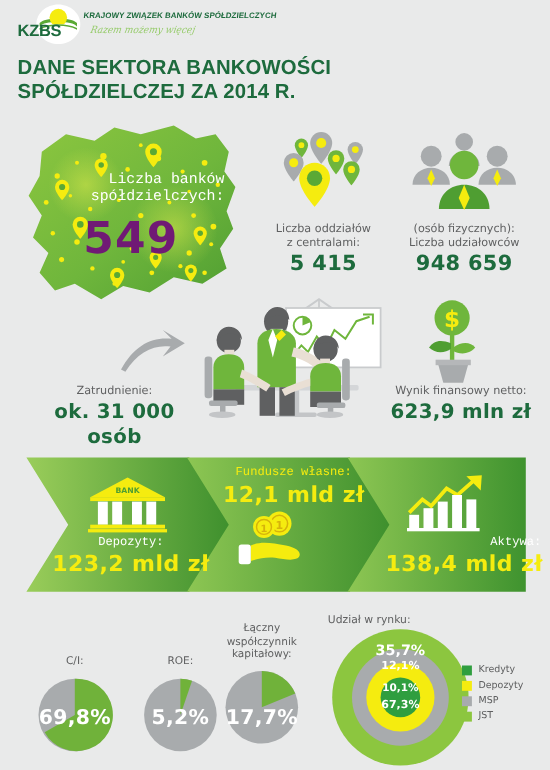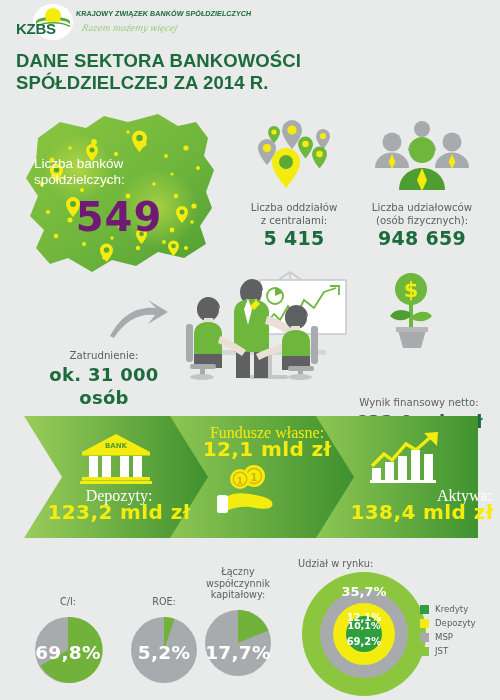--- a/index.html
+++ b/index.html
@@ -40,22 +40,22 @@
     text-align: left; color: #1d6b3d;
     font-size: 18.5px; font-weight: bold; line-height: 22px;
     letter-spacing: .1px;
   }
 
   
   .map-block { position: absolute; left: 8px; top: 108px; width: 222px; height: 172px; }
   .map-svg { position: absolute; left: 0; top: 0; }
   .map-label {
     position: absolute; left: 26px; top: 48px; width: 170px;
-    text-align: left; color: #ffffff; font-size: 13.5px; line-height: 16px;
-    font-family: Liberation Sans, sans-serif;
+    text-align: right; color: #ffffff; font-size: 13.5px; line-height: 16px;
+    font-family: Liberation Mono, monospace;
   }
   .map-number {
     position: absolute; left: 26px; top: 88px; width: 170px;
     text-align: center; color: #701a75;
     font-size: 40px; line-height: 42px; font-weight: bold;
     font-family: "DejaVu Sans", sans-serif; letter-spacing: 1px;
   }
 
   
   .stat { position: absolute; text-align: center; }
@@ -70,28 +70,28 @@
   }
   #stat-oddzialy { left: 238px; top: 118px; width: 112px; }
   #stat-udzialowcy { left: 352px; top: 118px; width: 140px; }
 
   
   .mid-arrow { position: absolute; left: 108px; top: 296px; }
   .mid-people { position: absolute; left: 172px; top: 268px; }
   .mid-plant  { position: absolute; left: 386px; top: 272px; }
 
   #stat-zatrudnienie { left: 28px; top: 350px; width: 152px; }
-  #stat-wynik { left: 340px; top: 350px; width: 158px; margin-top: 47px; }
+  #stat-wynik { left: 340px; top: 350px; width: 158px; }
   #stat-zatrudnienie .val, #stat-wynik .val { font-size: 18px; }
 
   
   .band { position: absolute; left: 0; top: 406px; width: 500px; height: 142px; }
   .chev-label {
     position: absolute; text-align: center; color: #ffffff;
-    font-size: 16px; font-family: Liberation Serif, serif;
+    font-size: 11px; font-family: Liberation Mono, monospace;
   }
   .chev-label.yellow { color: #f5ec0f; }
   .chev-value {
     position: absolute; text-align: center; color: #f5ec0f;
     font-size: 20px; font-weight: bold; letter-spacing: .4px;
     font-family: "DejaVu Sans", sans-serif;
   }
   #lbl-depozyty  { left: 44px;  top: 487px; width: 150px; }
   #val-depozyty  { left: 34px;  top: 500px; width: 170px; }
   #lbl-fundusze  { left: 192px; top: 424px; width: 150px; }
@@ -284,22 +284,22 @@
           <path d="M58 21 l3 7 -3 6 -3 -6 z"></path>
           <path d="M28 36 l3.4 8 -3.4 7 -3.4 -7 z"></path>
           <path d="M88 36 l3.4 8 -3.4 7 -3.4 -7 z"></path>
         </g>
         <circle cx="58" cy="32" r="13" fill="#6fb63c"></circle>
         <path d="M35 72 c0-13.5 10.5-22 23-22 s23 8.5 23 22 z" fill="#4f9e32"></path>
         <path d="M58 50 l5 12 -5 11 -5 -11 z" fill="#f5ec0f"></path>
       </svg>
     </div>
     <div class="cap">
+      <div>(osób fizycznych):</div>
       <div>Liczba udziałowców</div>
-      <div>(osób fizycznych):</div>
     </div>
     <div class="val">948 659</div>
   </div>
 
   <div class="mid-arrow">
     <svg width="62" height="44" viewBox="0 0 62 44">
       <path d="M2 40 C14 18 30 10 48 12 L40 4 L60 16 L40 28 L47 19 C32 17 17 24 6 42 Z" fill="#a8abad"></path>
     </svg>
   </div>
 
@@ -477,23 +477,23 @@
 
   <div class="share-block">
     <div class="share-title">Udział w rynku:</div>
     <svg width="128" height="128" viewBox="0 0 128 128" style="position:absolute;left:8px;top:12px">
       <circle cx="64" cy="64" r="62" fill="#8cc63f"></circle>
       <circle cx="64" cy="64" r="44" fill="#a8abad"></circle>
       <circle cx="64" cy="64" r="31" fill="#f5ec0f"></circle>
       <circle cx="64" cy="64" r="18" fill="#2f9e3f"></circle>
     </svg>
     <div class="ring-label" style="left:37px;top:26px;font-size:13px;color:#ffffff">35,7%</div>
-    <div class="ring-label" style="left:37px;top:54px;font-size:10px;color:#ffffff">12,1%</div>
+    <div class="ring-label" style="left:37px;top:42px;font-size:10px;color:#ffffff">12,1%</div>
     <div class="ring-label" style="left:37px;top:62px;font-size:9.5px;color:#ffffff">10,1%</div>
-    <div class="ring-label" style="left:37px;top:78px;font-size:10px;color:#ffffff">69,2%</div>
+    <div class="ring-label" style="left:37px;top:78px;font-size:10px;color:#ffffff">67,3%</div>
 
     <div class="legend">
       <div class="legend-row">
         <span class="legend-sw" style="background:#2f9e3f"></span>
         <span class="legend-tx">Kredyty</span>
       </div>
       <div class="legend-row">
         <span class="legend-sw" style="background:#f5ec0f"></span>
         <span class="legend-tx">Depozyty</span>
       </div>

